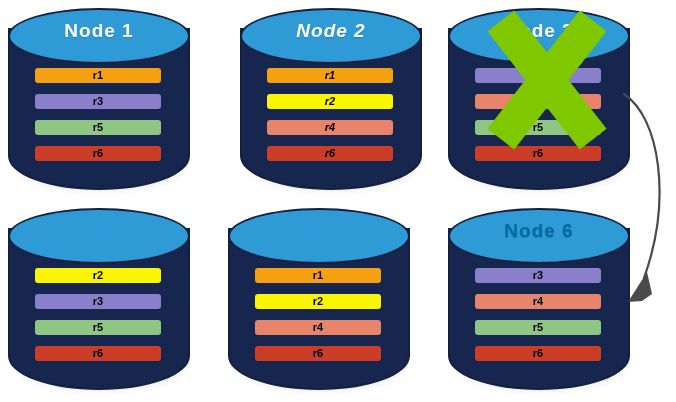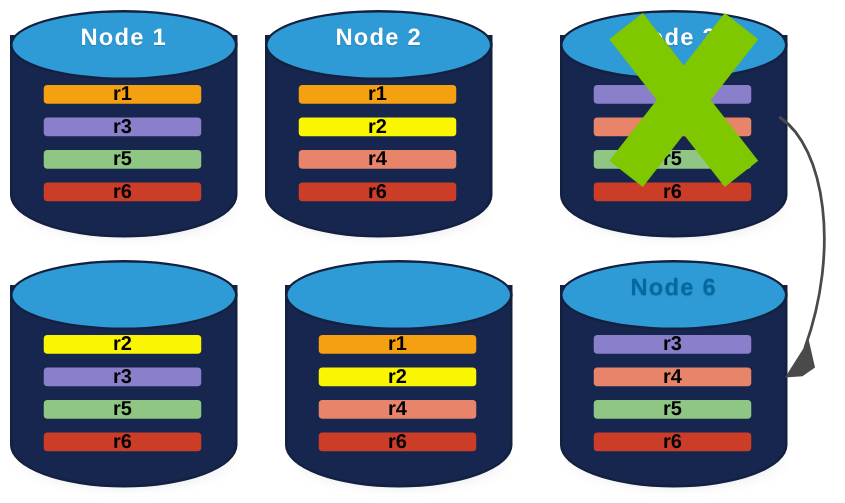--- a/index.html
+++ b/index.html
@@ -73,21 +73,21 @@
     left: 29px;
     top: 62px;
     width: 126px;
   }
   .bar {
     position: relative;
     height: 15px;
     margin-bottom: 11px;
     border-radius: 3px;
     text-align: center;
-    font-size: 16px;
+    font-size: 11px;
     font-weight: bold;
     color: #000000;
     line-height: 15px;
     box-sizing: border-box;
   }
   .bar:last-child { margin-bottom: 0; }
 
   
   .x-mark {
     position: absolute;
@@ -130,21 +130,21 @@
     <div class="cyl-top" style="background: rgb(46, 155, 214);"></div>
     <div class="cyl-label" style="color: rgb(255, 255, 255); text-align: center;">Node 1</div>
     <div class="bars">
       <div class="bar" style="background: rgb(245, 160, 16);">r1</div>
       <div class="bar" style="background: rgb(138, 127, 203);">r3</div>
       <div class="bar" style="background: rgb(144, 198, 132);">r5</div>
       <div class="bar" style="background: rgb(204, 61, 40);">r6</div>
     </div>
   </div>
 
-  <div class="node" style="left:210px; top:6px;">
+  <div class="node" style="left:238px; top:6px;font-style:italic;">
     <div class="cyl-shadow"></div>
     <div class="cyl-body" style="background: rgb(23, 38, 78);"></div>
     <div class="cyl-top" style="background: rgb(46, 155, 214);"></div>
     <div class="cyl-label" style="color: rgb(255, 255, 255);">Node 2</div>
     <div class="bars">
       <div class="bar" style="background: rgb(245, 160, 16);">r1</div>
       <div class="bar" style="background: rgb(250, 245, 0);">r2</div>
       <div class="bar" style="background: rgb(232, 132, 106);">r4</div>
       <div class="bar" style="background: rgb(204, 61, 40);">r6</div>
     </div>

